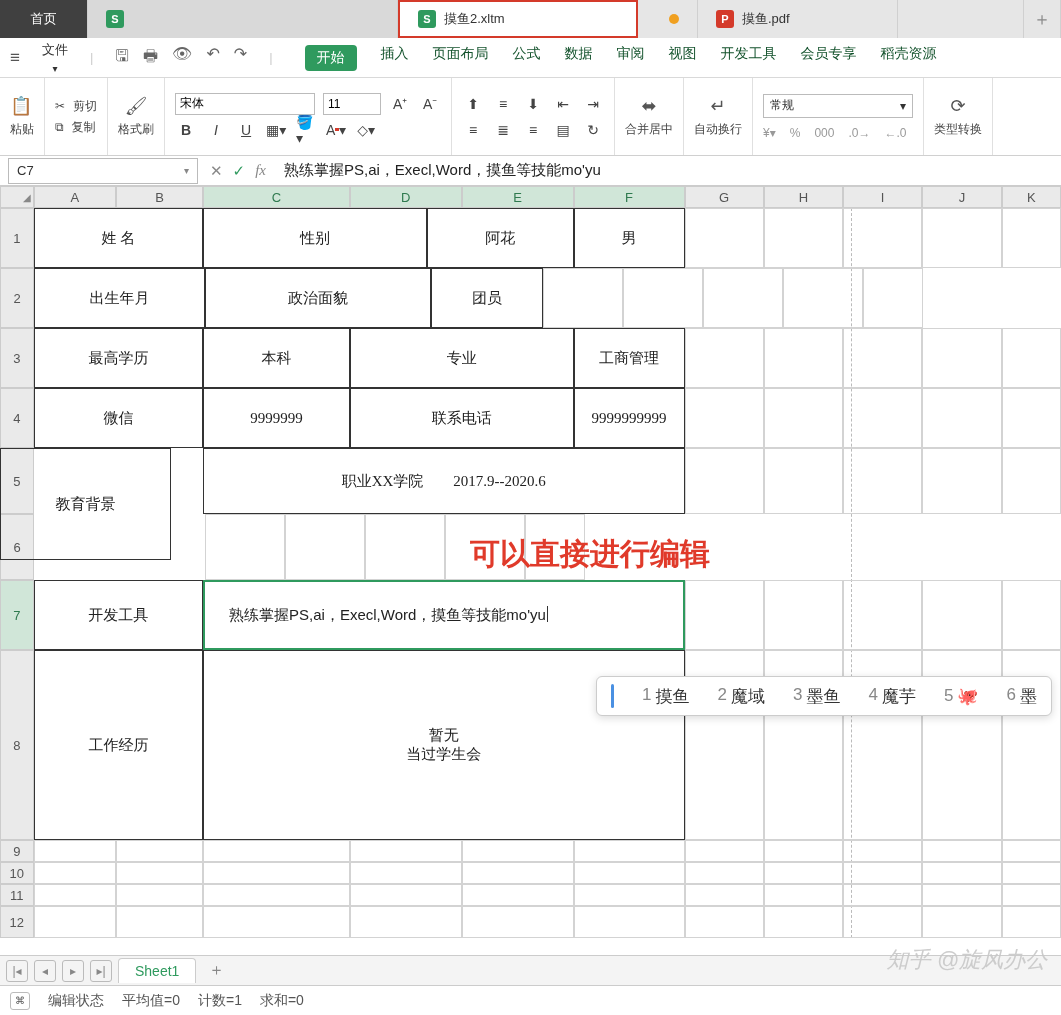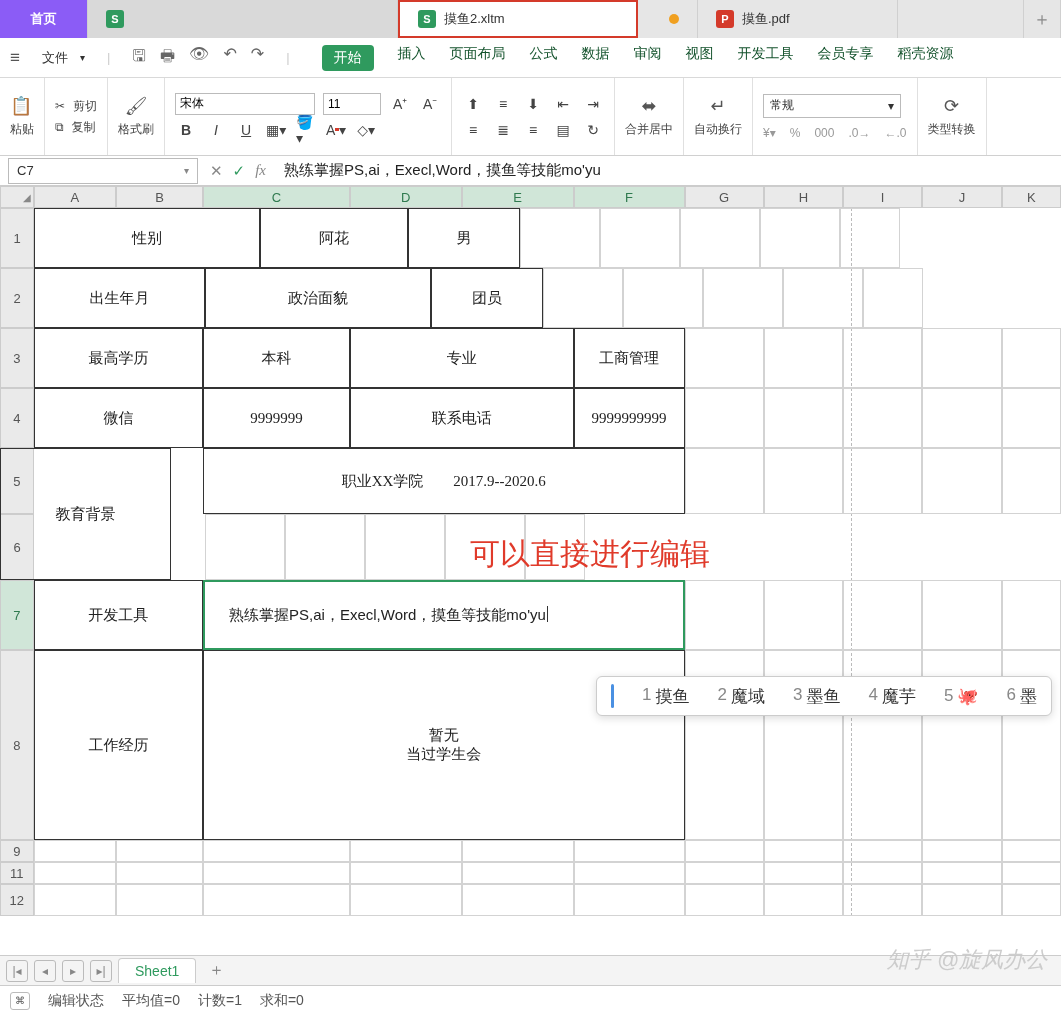--- a/index.html
+++ b/index.html
@@ -1,53 +1,53 @@
 <!DOCTYPE html>
 <html><head>
 <meta charset="utf-8">
 <style>
 * { box-sizing: border-box; margin: 0; padding: 0; font-family: "Microsoft YaHei", Arial, sans-serif; }
 body { width: 1061px; height: 1015px; overflow: hidden; background: #fff; font-size: 13px; color: #333; position: relative; }
 
 
 .tabs { height: 38px; display: flex; background: #e6e6e6; align-items: stretch; }
 .tab { display: flex; align-items: center; padding: 0 18px; border-right: 1px solid #d0d0d0; position: relative; cursor: pointer; }
-.tab.home { background: #8b5cf6; color: #fff; width: 88px; justify-content: center; font-weight: bold; }
+.tab.home { background: #404040; color: #fff; width: 88px; justify-content: center; }
 .tab.blank { width: 310px; background: #d9d9d9; }
 .tab.active-file { background: #fff; border: 2px solid #d43a2a; width: 240px; }
 .tab.pdf { background: #e6e6e6; width: 200px; }
 .tab .icon { width: 18px; height: 18px; border-radius: 3px; margin-right: 8px; display: flex; align-items: center; justify-content: center; color: #fff; font-size: 11px; font-weight: bold; }
 .tab .icon.s-green { background: #2f9a5e; }
 .tab .icon.p-red { background: #d43a2a; }
 .tab .dot { width: 10px; height: 10px; border-radius: 50%; background: #f0a020; margin-left: auto; }
 .tab.spacer { flex: 1; background: #e6e6e6; }
 .tab.plus { width: 30px; justify-content: center; font-size: 18px; color: #888; }
 
 
 .menubar { height: 40px; display: flex; align-items: center; padding: 0 10px; border-bottom: 1px solid #d9d9d9; gap: 22px; background: #fff; }
-.menubar .file-btn { display: flex; align-items: center; gap: 12px; }
+.menubar .file-btn { display: flex; align-items: center; gap: 4px; flex-direction: column; }
 .menubar .divider-mini { color: #ccc; }
 .menubar .qat { display: flex; gap: 14px; color: #666; font-size: 16px; }
 .menubar .ribtabs { display: flex; gap: 24px; font-size: 14px; margin-left: 10px; }
 .menubar .ribtab.active { background: #2f9a5e; color: #fff; padding: 4px 12px; border-radius: 4px; }
 .menubar .ribtab { color: #14532d; }
 
 
 .ribbon { height: 78px; display: flex; border-bottom: 1px solid #d0d0d0; background: #fff; }
 .ribbon-group { display: flex; flex-direction: column; justify-content: center; padding: 4px 10px; border-right: 1px solid #e0e0e0; gap: 4px; }
 .ribbon-group.vert { align-items: center; }
 .rg-row { display: flex; align-items: center; gap: 8px; font-size: 12px; color: #444; }
 .rg-icon { font-size: 18px; color: #555; }
 .rg-label { font-size: 12px; color: #444; }
 .font-sel { width: 140px; height: 22px; border: 1px solid #bbb; padding: 0 4px; font-size: 12px; }
 .size-sel { width: 58px; height: 22px; border: 1px solid #bbb; padding: 0 4px; font-size: 12px; }
 .square { width: 22px; height: 22px; border: 1px solid transparent; display: flex; align-items: center; justify-content: center; font-size: 14px; color: #444; }
 .square.u { text-decoration: underline; }
 .colorchip { width: 10px; height: 3px; background: #d43a2a; display: inline-block; }
-.dropdown-num { width: 138px; height: 24px; border: 1px solid #bbb; font-size: 12px; display: flex; align-items: center; padding: 8px 6px; justify-content: space-between; }
+.dropdown-num { width: 150px; height: 24px; border: 1px solid #bbb; font-size: 12px; display: flex; align-items: center; padding: 8px 6px; justify-content: space-between; }
 
 
 .formula-row { height: 30px; display: flex; align-items: center; border-bottom: 1px solid #ccc; background: #fff; }
 .namebox { width: 190px; height: 26px; border: 1px solid #bbb; margin-left: 8px; text-align: center; display: flex; align-items: center; justify-content: space-between; padding: 12px 8px; }
 .fx-icons { display: flex; gap: 10px; margin: 0 12px; color: #888; font-size: 15px; }
 .fx-icons .fx { font-style: italic; font-family: serif; }
 .formula-input { flex: 1; font-size: 15px; color: #222; padding-left: 6px; }
 
 
 .grid-wrap { position: relative; }
@@ -63,21 +63,21 @@
 
 
 .cA{width:83px}.cB{width:88px}.cC{width:148px}.cD{width:113px}.cE{width:113px}.cF{width:112px}.cG{width:80px}.cH{width:80px}.cI{width:80px}.cJ{width:80px}.cK{width:60px}
 
 
 .editing { border: 2px solid #2f9a5e !important; background: #fff; z-index: 2; justify-content:flex-start;padding-left:24px; }
 .editing .caret::after{content:"";display:inline-block;width:1px;height:16px;background:#333;margin-left:1px;animation:blink 1s infinite;}
 @keyframes blink{50%{opacity:0}}
 
 
-.annot { position: absolute; color: #e03a2a; font-size: 30px; font-weight: 400; pointer-events: none; z-index: 5; left: 470px; top: 326px; }
+.annot { position: absolute; color: #e03a2a; font-size: 30px; font-weight: 700; pointer-events: none; z-index: 5; left: 470px; top: 326px; }
 
 
 .ime { position: absolute; left: 596px; top: 468px; height: 40px; background: #fff; border: 1px solid #ccc; border-radius: 6px; box-shadow: 0 2px 8px rgba(0,0,0,.15); display: flex; align-items: center; padding: 0 14px; gap: 28px; font-size: 17px; z-index: 6; }
 .ime .cand { color: #333; display:flex;gap:4px;}
 .ime .cand .num { color: #888; }
 .ime .plant{color:#a048c0;}
 .ime .caret-bar{width:3px;height:24px;background:#4a90e2;border-radius:2px;}
 
 
 .sheet-tabs { position: absolute; bottom: 30px; left: 0; right: 0; height: 30px; border-top: 1px solid #ccc; display: flex; align-items: center; background: #f4f4f4; padding-left: 6px; gap: 6px; }
@@ -256,20 +256,21 @@
     <div class="colhdr cI">I</div>
     <div class="colhdr cJ">J</div>
     <div class="colhdr cK">K</div>
   </div>
 
   <div style="position:relative">
     <div class="vborder-I" style="left:851px"></div>
 
     <div class="row" style="height:60px">
         <div class="rowhdr">1</div>
+      <div class="cell bold-border" style="width:171px">姓 名</div>
       <div class="cell bold-border" style="width:226px">性别</div>
       <div class="cell bold-border cC">阿花</div>
       <div class="cell bold-border cF">男</div>
       <div class="cell cG"></div>
         <div class="cell cH"></div>
         <div class="cell cI"></div>
         <div class="cell cJ"></div>
         <div class="cell cK"></div>
     </div>
     <div class="row" style="height:60px">
@@ -303,21 +304,21 @@
       <div class="cell bold-border cF">9999999999</div>
       <div class="cell cG"></div>
         <div class="cell cH"></div>
         <div class="cell cI"></div>
         <div class="cell cJ"></div>
         <div class="cell cK"></div>
     </div>
 
     <div class="row" style="height:66px">
       <div class="rowhdr">5</div>
-      <div class="cell bold-border" style="width:171px;height:132px;position:absolute;">教育背景</div>
+      <div class="cell bold-border" style="width:171px;height:112px;position:absolute;">教育背景</div>
       <div style="width:171px"></div>
       <div class="cell bold-border" style="width:486px">职业XX学院　　2017.9--2020.6</div>
       <div class="cell cG"></div>
         <div class="cell cH"></div>
         <div class="cell cI"></div>
         <div class="cell cJ"></div>
         <div class="cell cK"></div>
     </div>
     <div class="row" style="height:66px">
       <div class="rowhdr">6</div>
@@ -365,20 +366,34 @@
         <div class="cell cD"></div>
         <div class="cell cE"></div>
         <div class="cell cF"></div>
         <div class="cell cG"></div>
         <div class="cell cH"></div>
         <div class="cell cI"></div>
         <div class="cell cJ"></div>
         <div class="cell cK"></div>
       </div>
     <div class="row" style="height:22px">
+        <div class="rowhdr">10</div>
+        <div class="cell cA"></div>
+        <div class="cell cB"></div>
+        <div class="cell cC"></div>
+        <div class="cell cD"></div>
+        <div class="cell cE"></div>
+        <div class="cell cF"></div>
+        <div class="cell cG"></div>
+        <div class="cell cH"></div>
+        <div class="cell cI"></div>
+        <div class="cell cJ"></div>
+        <div class="cell cK"></div>
+      </div>
+    <div class="row" style="height:22px">
         <div class="rowhdr">11</div>
         <div class="cell cA"></div>
         <div class="cell cB"></div>
         <div class="cell cC"></div>
         <div class="cell cD"></div>
         <div class="cell cE"></div>
         <div class="cell cF"></div>
         <div class="cell cG"></div>
         <div class="cell cH"></div>
         <div class="cell cI"></div>

